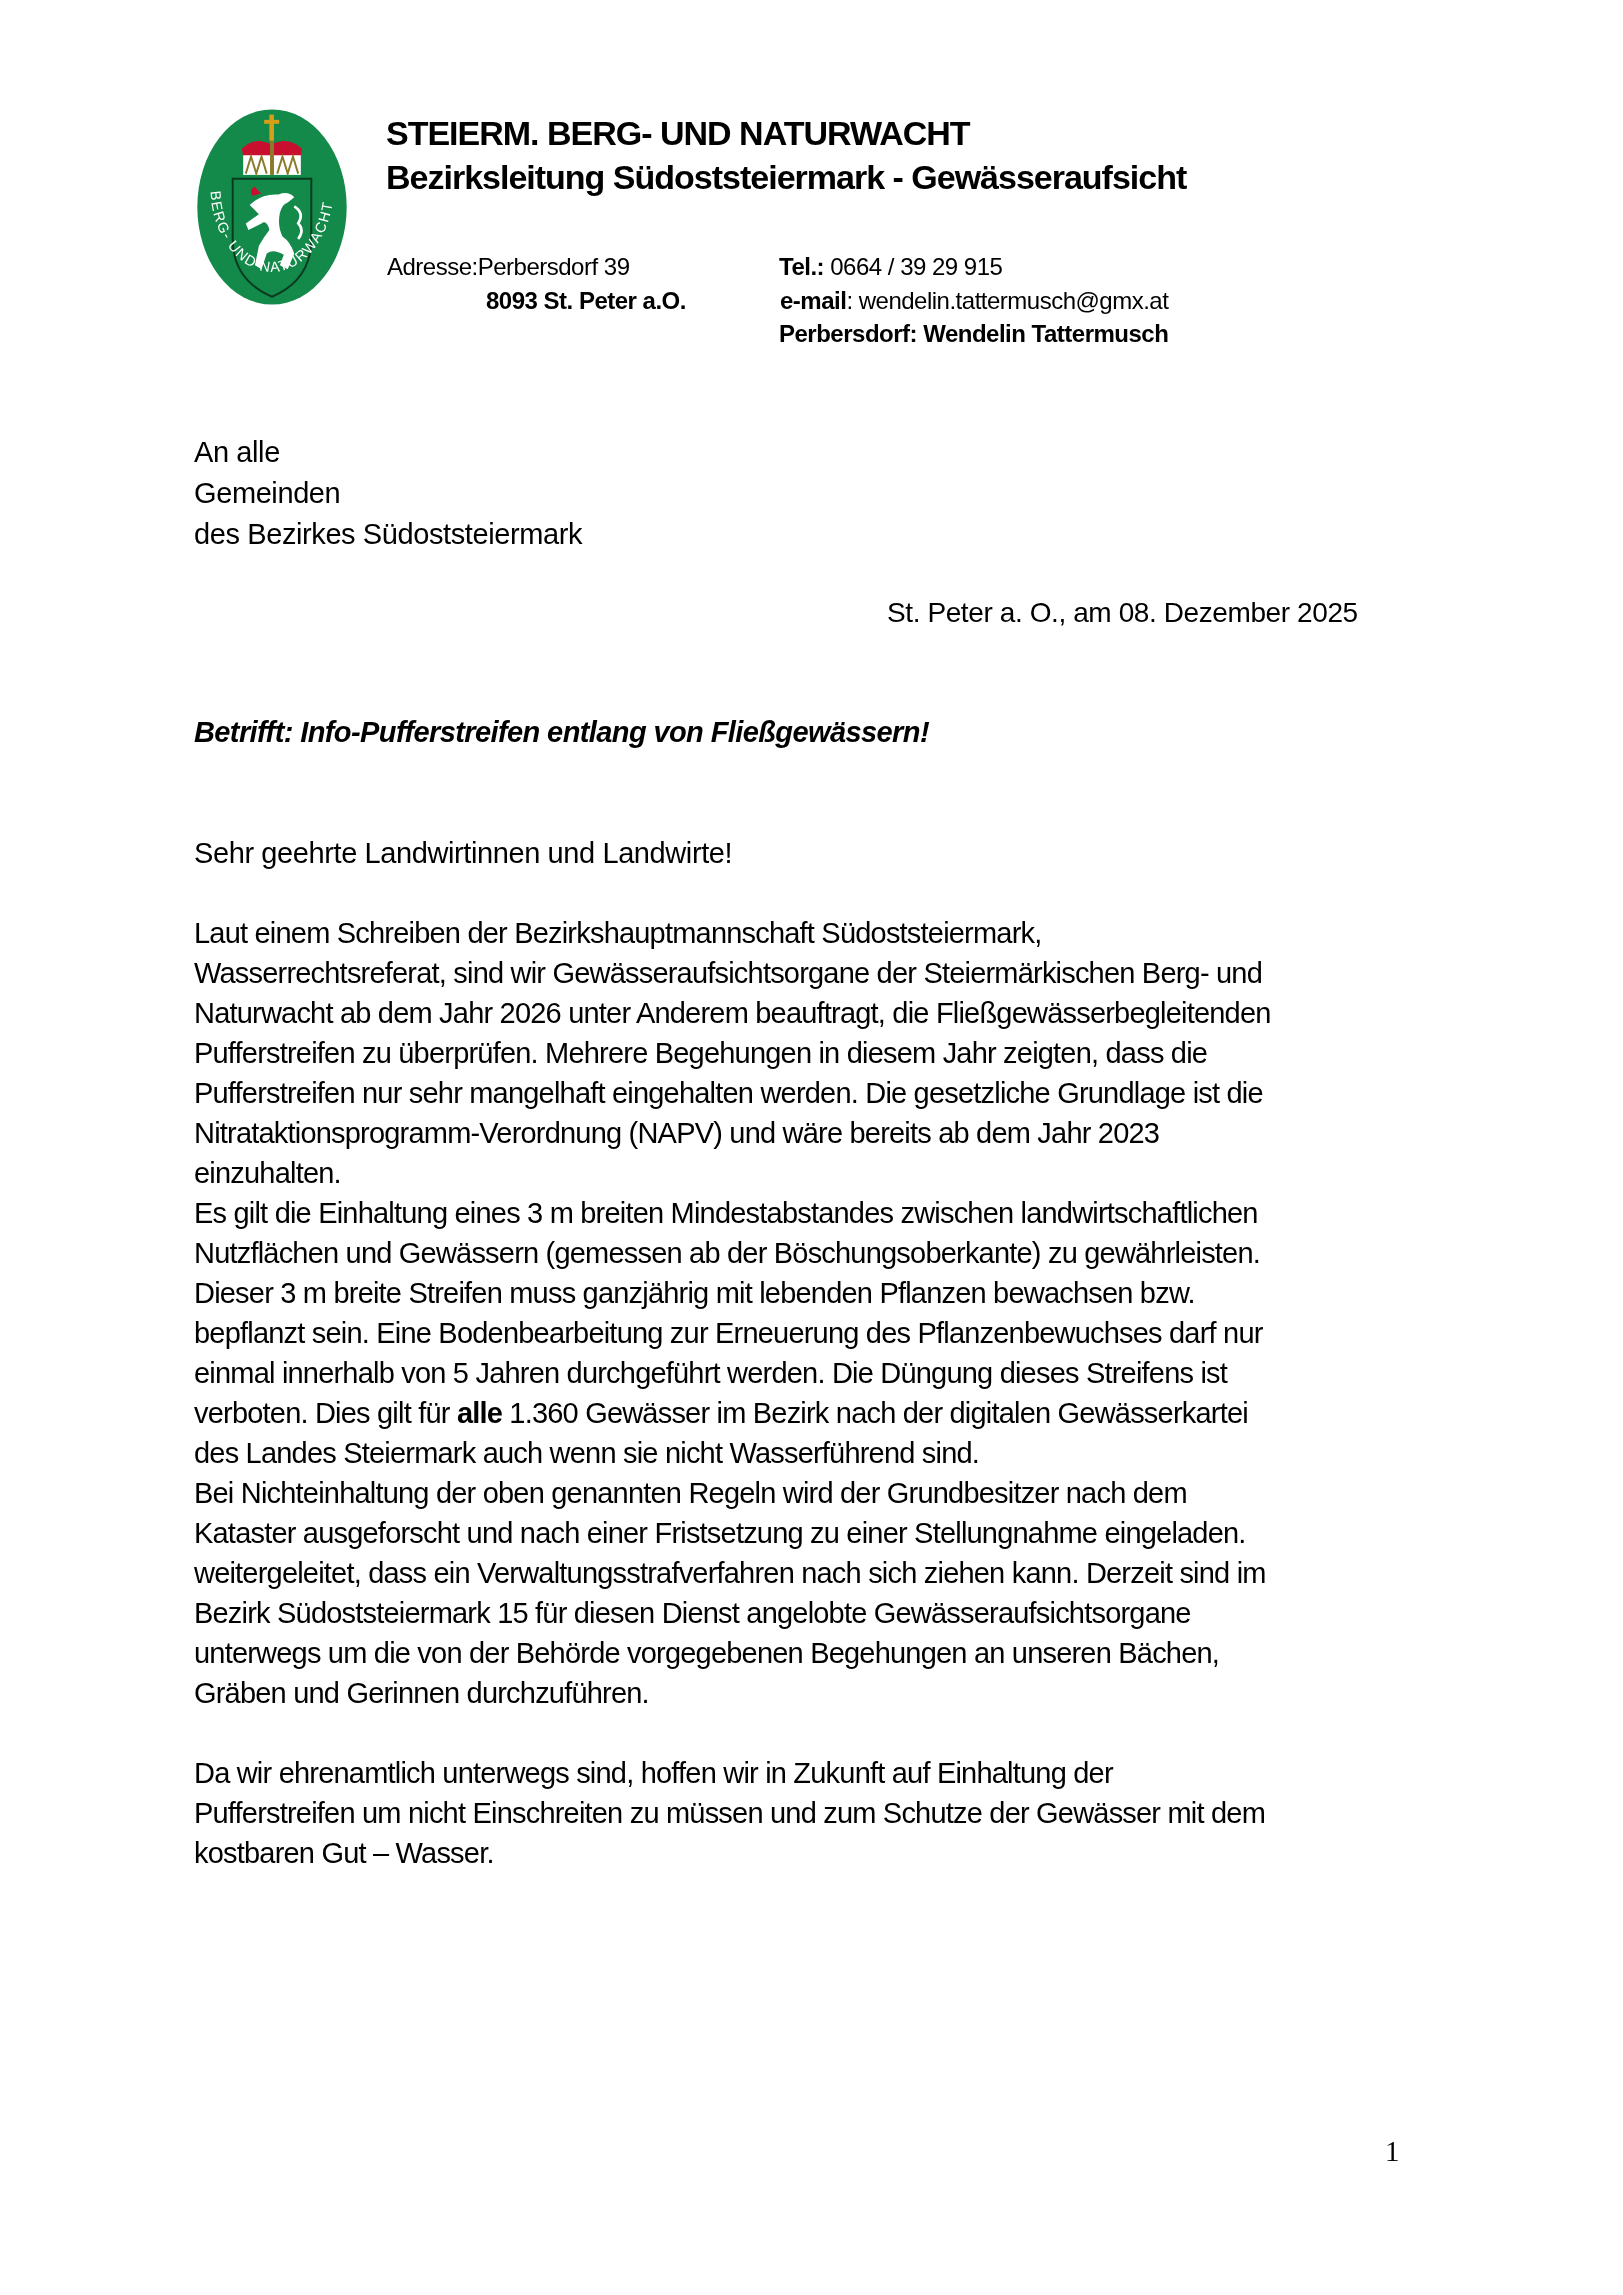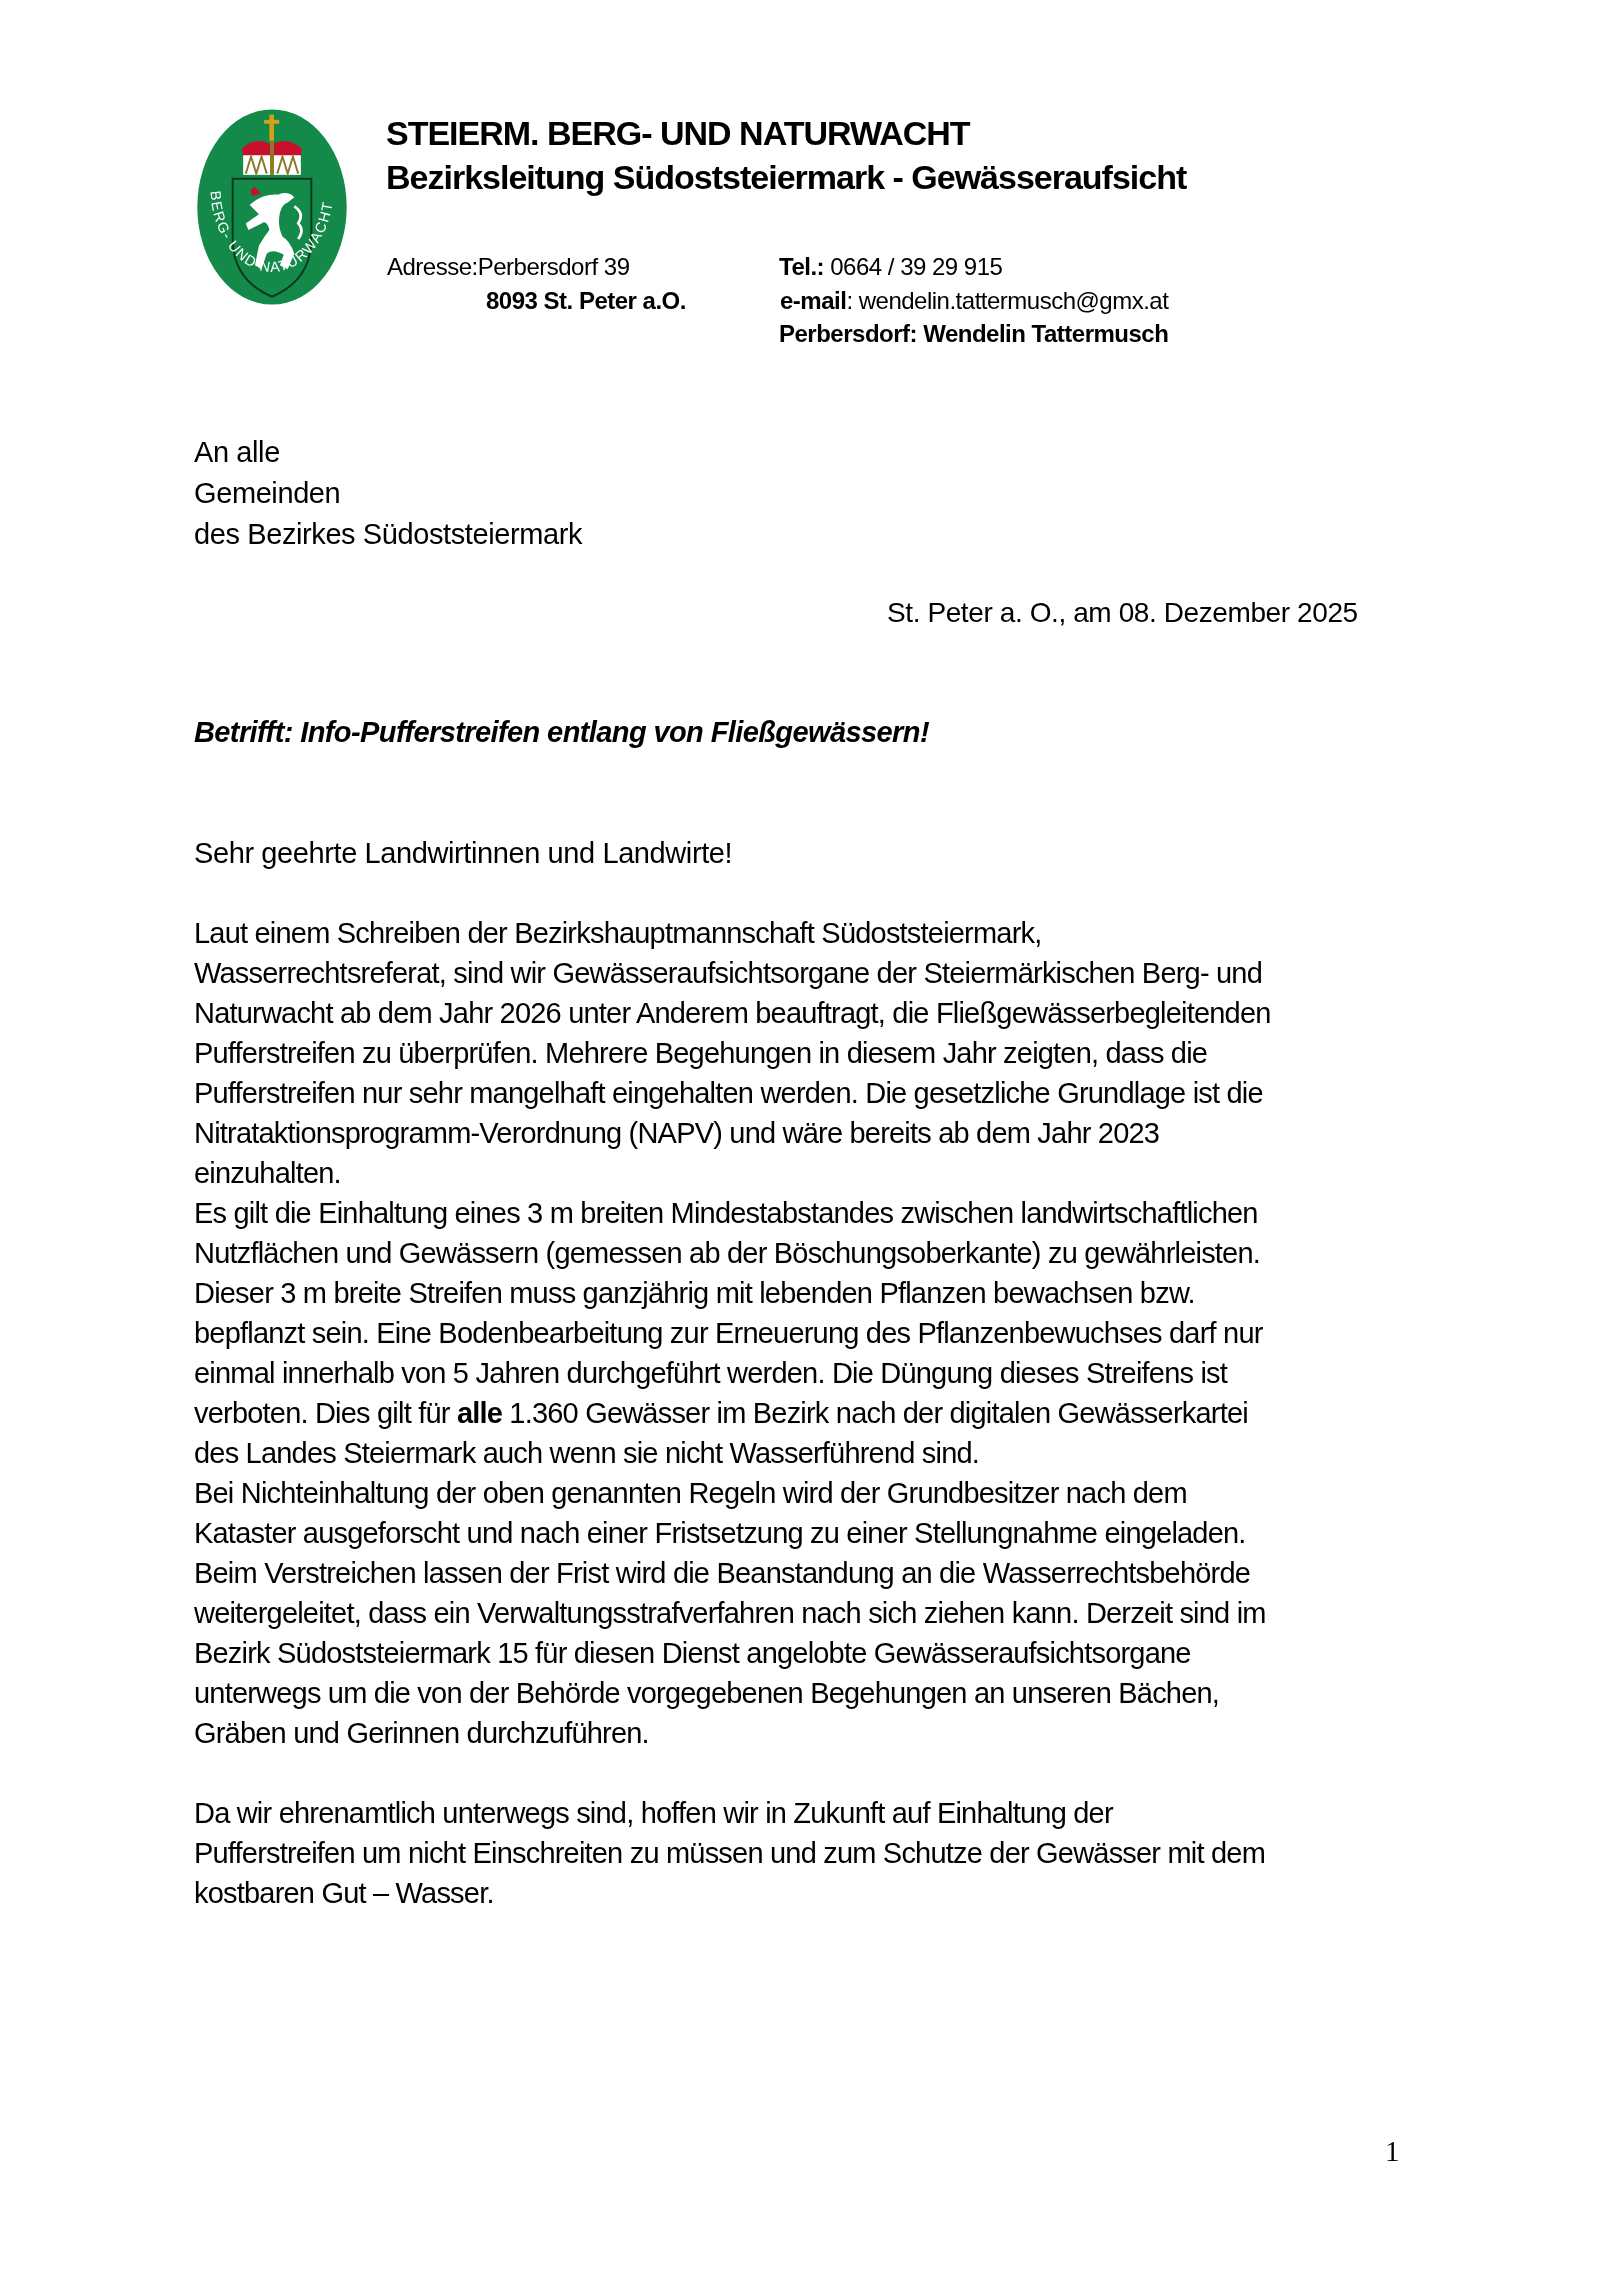--- a/index.html
+++ b/index.html
@@ -110,21 +110,20 @@
   <div class="ln">einzuhalten.</div>
   <div class="ln">Es gilt die Einhaltung eines 3 m breiten Mindestabstandes zwischen landwirtschaftlichen</div>
   <div class="ln">Nutzflächen und Gewässern (gemessen ab der Böschungsoberkante) zu gewährleisten.</div>
   <div class="ln">Dieser 3 m breite Streifen muss ganzjährig mit lebenden Pflanzen bewachsen bzw.</div>
   <div class="ln">bepflanzt sein. Eine Bodenbearbeitung zur Erneuerung des Pflanzenbewuchses darf nur</div>
   <div class="ln">einmal innerhalb von 5 Jahren durchgeführt werden. Die Düngung dieses Streifens ist</div>
   <div class="ln"><span>verboten.  Dies gilt für </span><b>alle</b><span> 1.360 Gewässer im Bezirk nach der digitalen Gewässerkartei</span></div>
   <div class="ln">des Landes Steiermark auch wenn sie nicht Wasserführend sind.</div>
   <div class="ln">Bei Nichteinhaltung der oben genannten Regeln wird der Grundbesitzer nach dem</div>
   <div class="ln">Kataster ausgeforscht und nach einer Fristsetzung zu einer Stellungnahme eingeladen.</div>
-  <div class="ln">Beim Verstreichen lassen der Frist wird die Beanstandung an die Wasserrechtsbehörde</div>
   <div class="ln">weitergeleitet, dass ein Verwaltungsstrafverfahren nach sich ziehen kann. Derzeit sind im</div>
   <div class="ln">Bezirk Südoststeiermark 15 für diesen Dienst angelobte Gewässeraufsichtsorgane</div>
   <div class="ln">unterwegs um die von der Behörde vorgegebenen Begehungen an unseren Bächen,</div>
   <div class="ln">Gräben und Gerinnen durchzuführen.</div>
   <div class="gap"></div>
   <div class="ln">Da wir ehrenamtlich unterwegs sind, hoffen wir in Zukunft auf Einhaltung der</div>
   <div class="ln">Pufferstreifen um nicht Einschreiten zu müssen und zum Schutze der Gewässer mit dem</div>
   <div class="ln">kostbaren Gut – Wasser.</div>
 </div>
 

